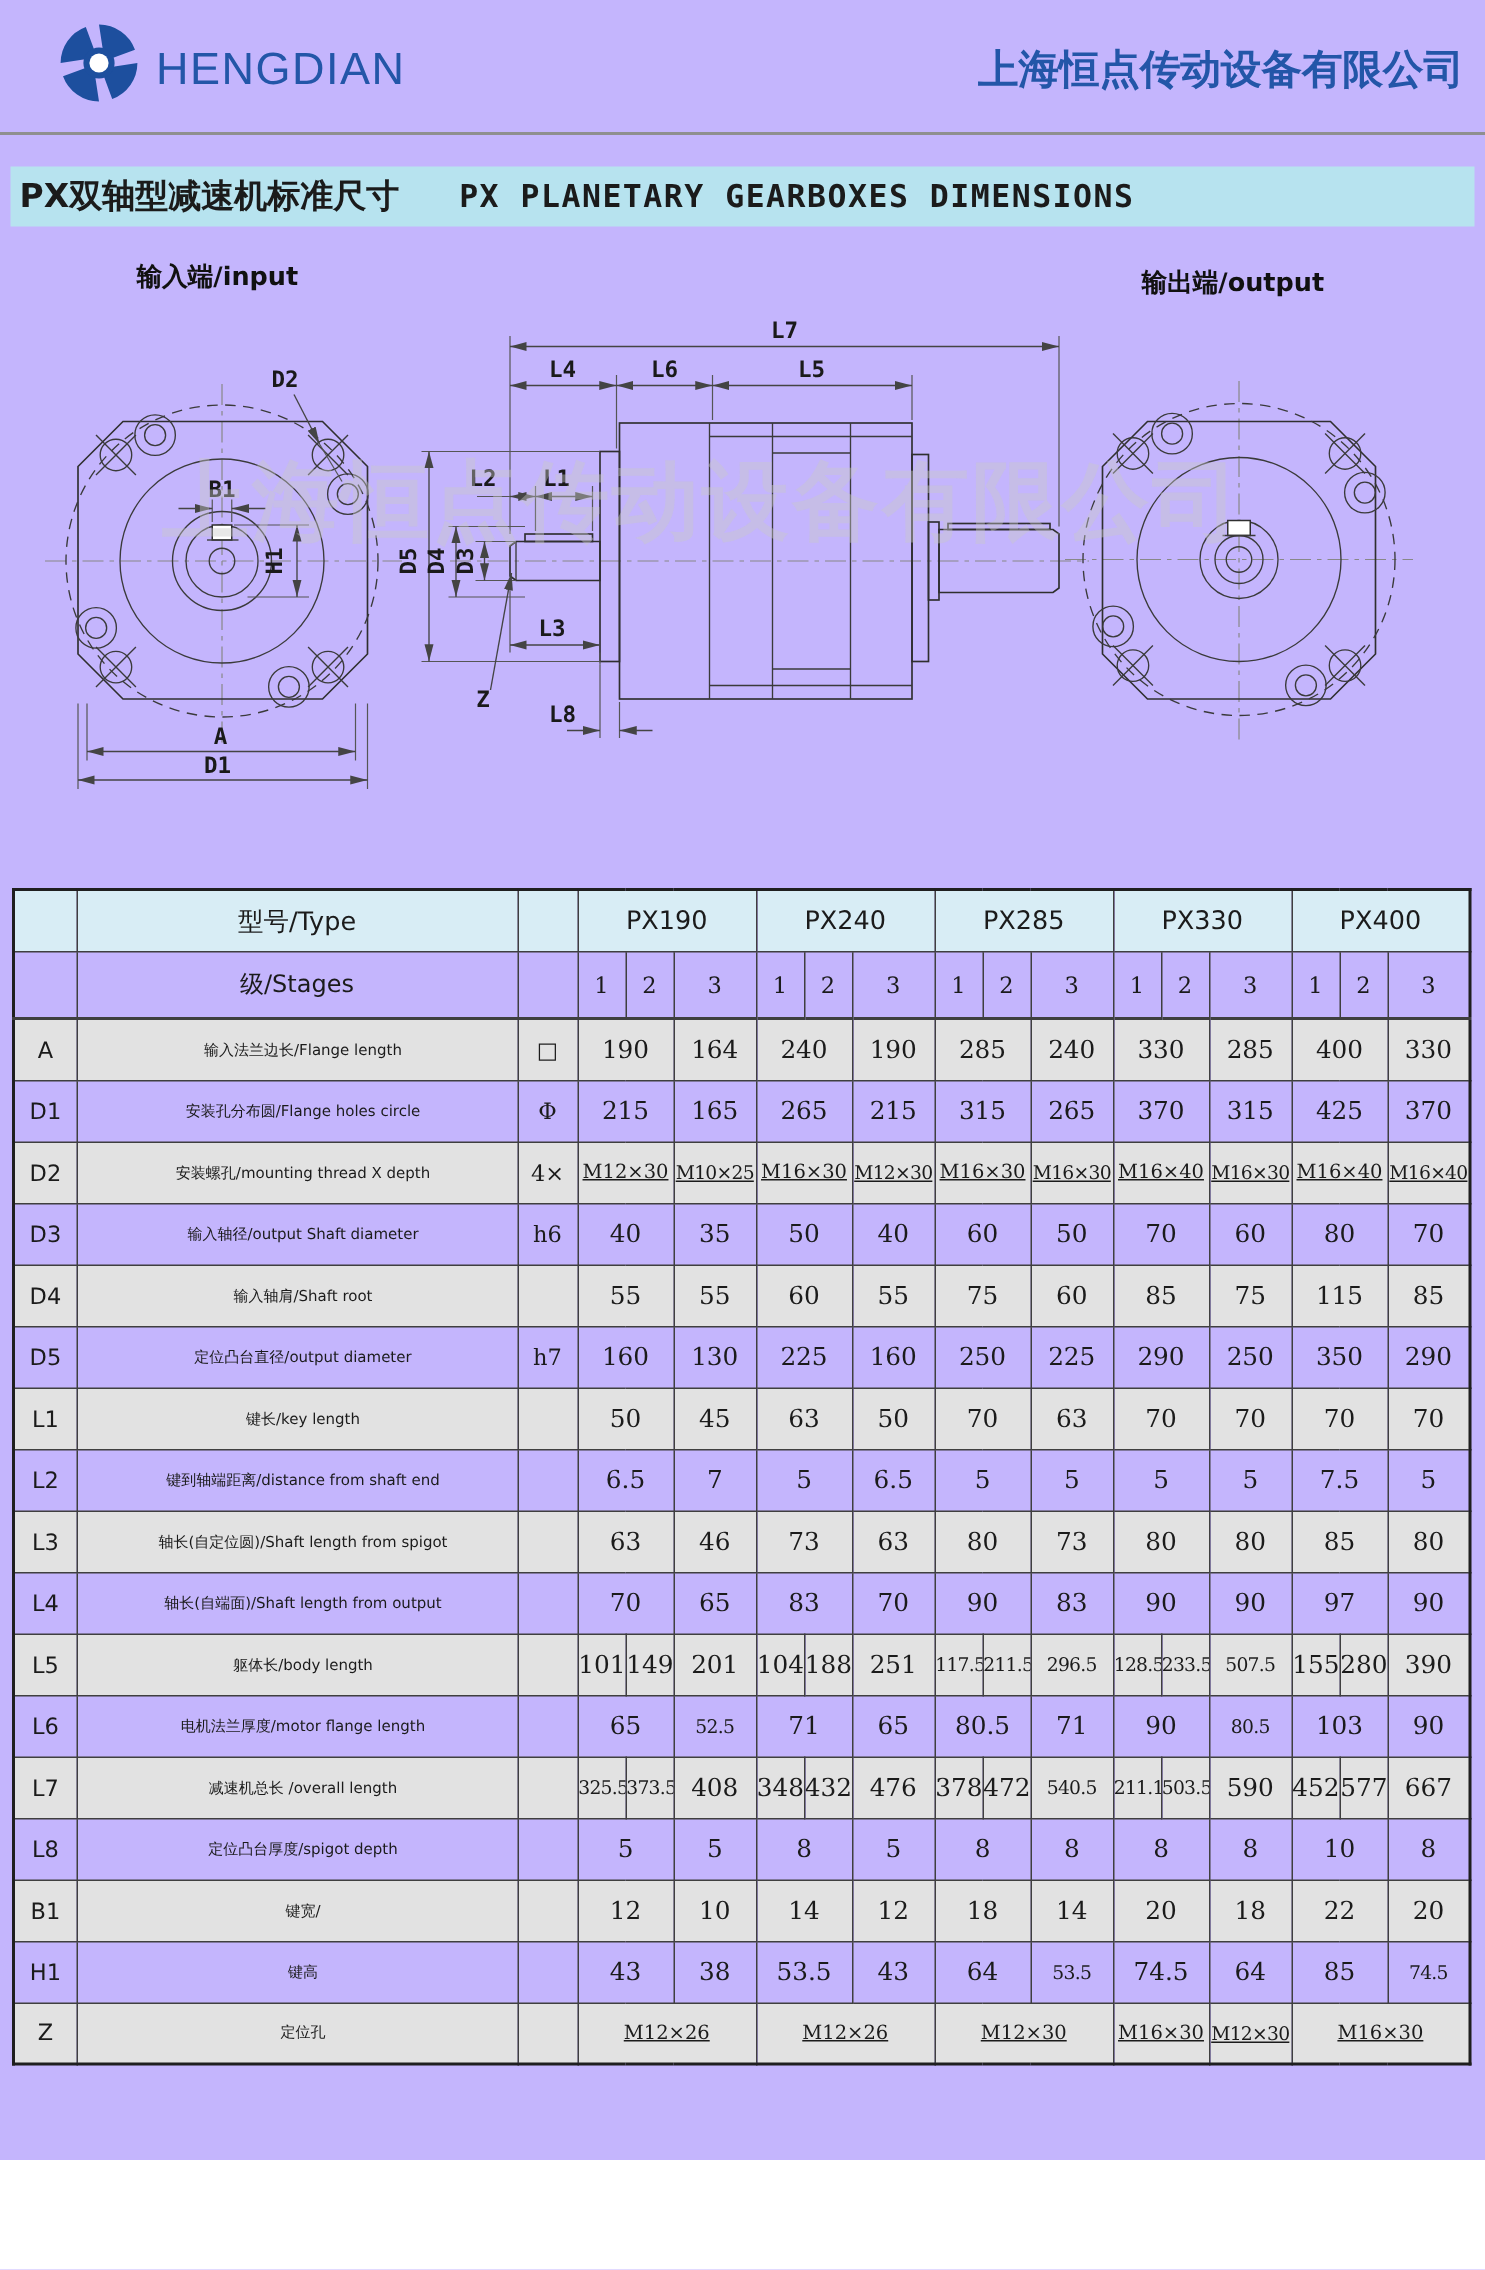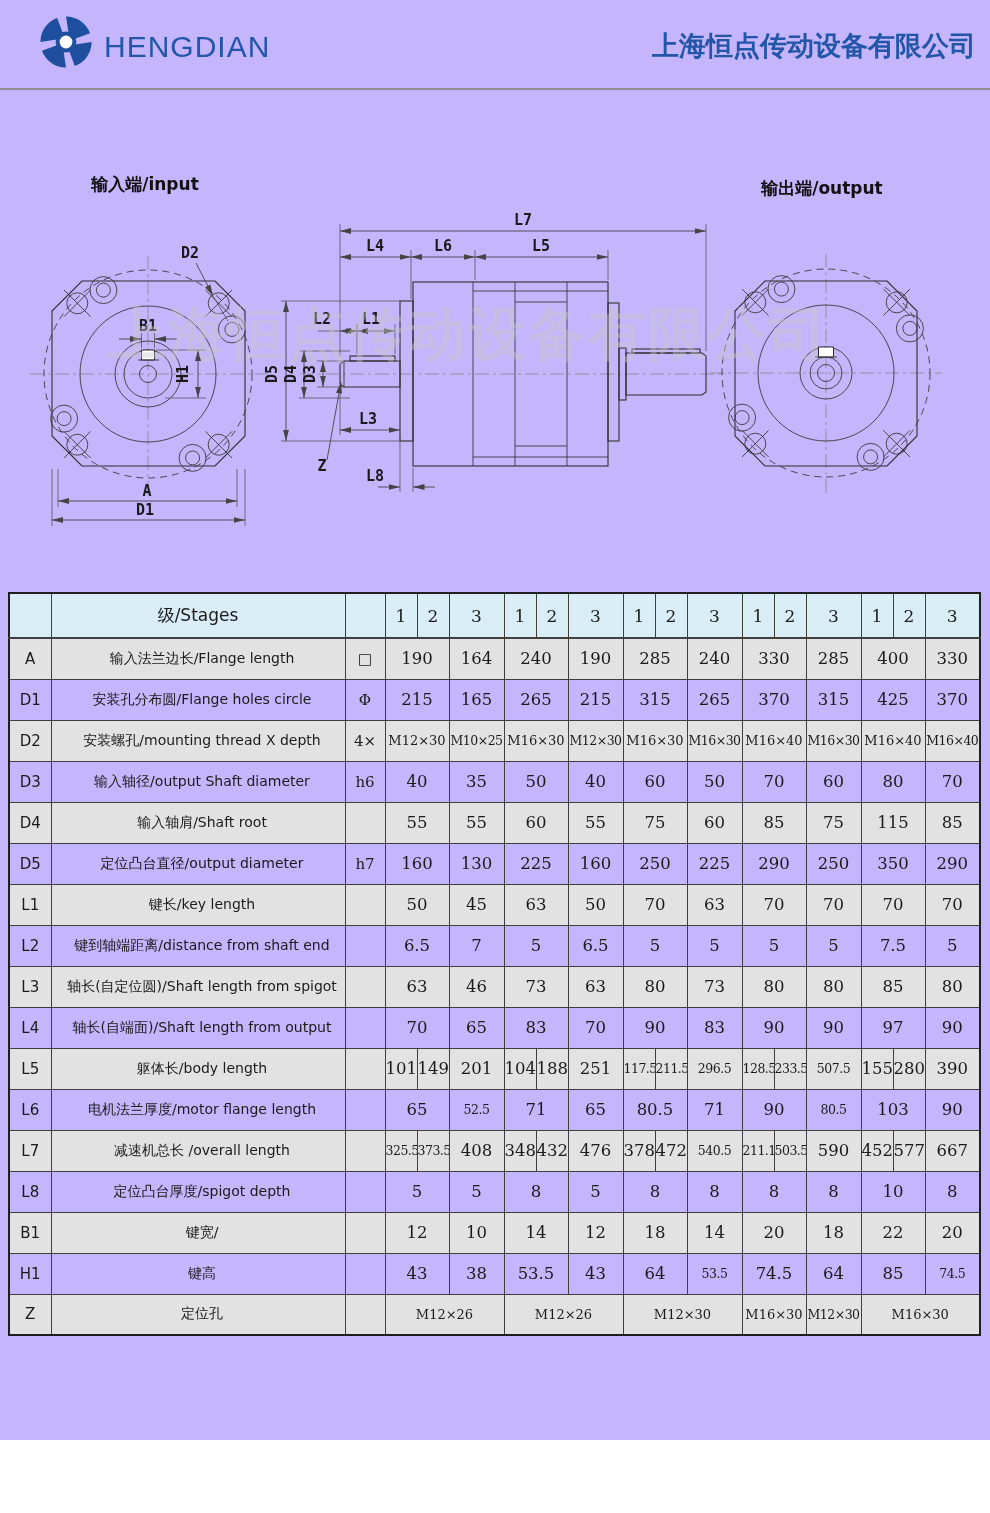--- a/index.html
+++ b/index.html
@@ -37,24 +37,24 @@
   .dimtable th,.dimtable td{border:1px solid #3f3f3f;text-align:center;vertical-align:middle;
             padding:0;white-space:nowrap;overflow:hidden;font-weight:normal;}
   .dimtable thead tr:first-child th{background:#d8edf5;height:40px;font-size:17px;}
   .dimtable thead tr:last-child th{height:43px;border-bottom-width:2px;}
   .type-header{font-size:16px;}
   .stages-header{font-size:16px;margin-left:23px;}
   .stage-cell{font-size:15px;font-family:"DejaVu Serif",serif;}
   .dimtable tbody tr{height:41px;}
   .dimtable tbody tr:nth-child(odd) td{background:#e2e2e2;}
   .code-cell{font-size:15px;}
-  .desc-cell{text-align:center;padding-left:8px !important;font-size:14px;}
+  .desc-cell{text-align:center;padding-left:8px !important;font-size:10px;}
   .unit-cell{font-size:15px;font-family:"DejaVu Serif",serif;}
   .value-cell{font-size:16.5px;font-family:"DejaVu Serif",serif;}
-  td.thread{font-size:13px;}
+  td.thread{font-size:13px;text-decoration:underline;}
   td.narrow{font-size:12.5px;letter-spacing:-0.5px;}
   
   .pagenum{position:absolute;top:1460px;right:22px;font-size:22px;letter-spacing:2px;color:#222;}
 </style>
 </head>
 <body>
 
 <div class="page">
 
   <div class="hdr">
@@ -65,20 +65,23 @@
         <path d="M0,-32 A32,32 0 0 1 30,-11 L11.3,-4.1 A12,12 0 0 0 3.1,-11.6 Z" transform="rotate(180)"></path>
         <path d="M0,-32 A32,32 0 0 1 30,-11 L11.3,-4.1 A12,12 0 0 0 3.1,-11.6 Z" transform="rotate(270)"></path>
         <circle cx="0" cy="0" r="13" fill="#1d4f9e"></circle>
         <circle cx="0" cy="0" r="8" fill="#ffffff"></circle>
       </g>
     </svg>
     <div class="logo-txt">HENGDIAN</div>
     <div class="company">上海恒点传动设备有限公司</div>
   </div>
 
+  <div class="banner">
+    <span class="zh">PX双轴型减速机标准尺寸</span><span class="en">PX PLANETARY GEARBOXES DIMENSIONS</span>
+  </div>
 
   <div class="drawwrap">
   <svg width="990" height="420" viewBox="0 0 990 420">
     <defs>
       <marker id="ae" markerWidth="12" markerHeight="8" refX="11.5" refY="4" orient="auto" markerUnits="userSpaceOnUse">
         <path d="M0,1 L11.5,4 L0,7 Z" fill="#444"></path>
       </marker>
       <marker id="as" markerWidth="12" markerHeight="8" refX="0.5" refY="4" orient="auto" markerUnits="userSpaceOnUse">
         <path d="M11.5,1 L0.5,4 L11.5,7 Z" fill="#444"></path>
       </marker>
@@ -278,20 +281,30 @@
         <col style="width: 32px;">
         <col style="width: 32px;">
         <col style="width: 55px;">
         <col style="width: 32px;">
         <col style="width: 32px;">
         <col style="width: 55px;">
       </colgroup>
       <thead>
         <tr>
           <th></th>
+          <th class="type-header">型号/Type</th>
+          <th></th>
+          <th colspan="3" class="model-header">PX190</th>
+          <th colspan="3" class="model-header">PX240</th>
+          <th colspan="3" class="model-header">PX285</th>
+          <th colspan="3" class="model-header">PX330</th>
+          <th colspan="3" class="model-header">PX400</th>
+        </tr>
+        <tr>
+          <th></th>
           <th class="stages-header">级/Stages</th>
           <th></th>
           <th class="stage-cell">1</th>
           <th class="stage-cell">2</th>
           <th class="stage-cell">3</th>
           <th class="stage-cell">1</th>
           <th class="stage-cell">2</th>
           <th class="stage-cell">3</th>
           <th class="stage-cell">1</th>
           <th class="stage-cell">2</th>

